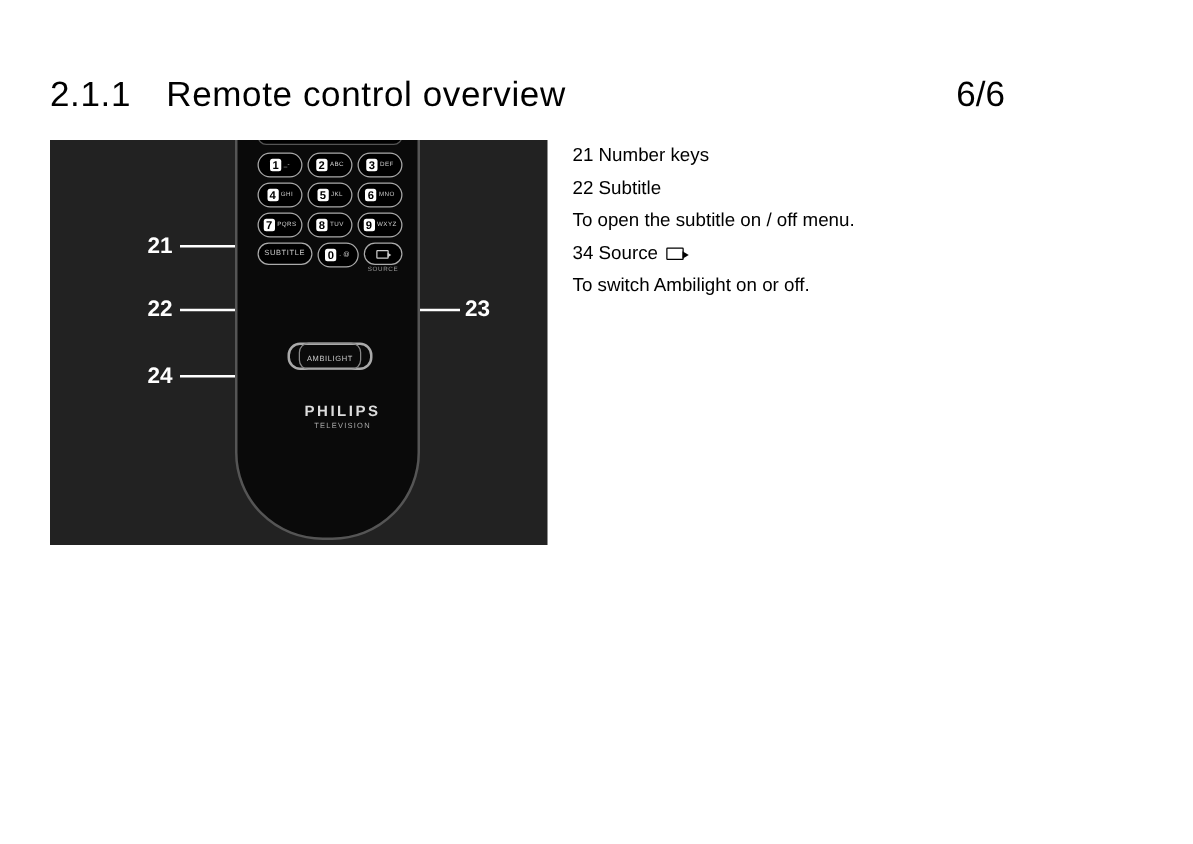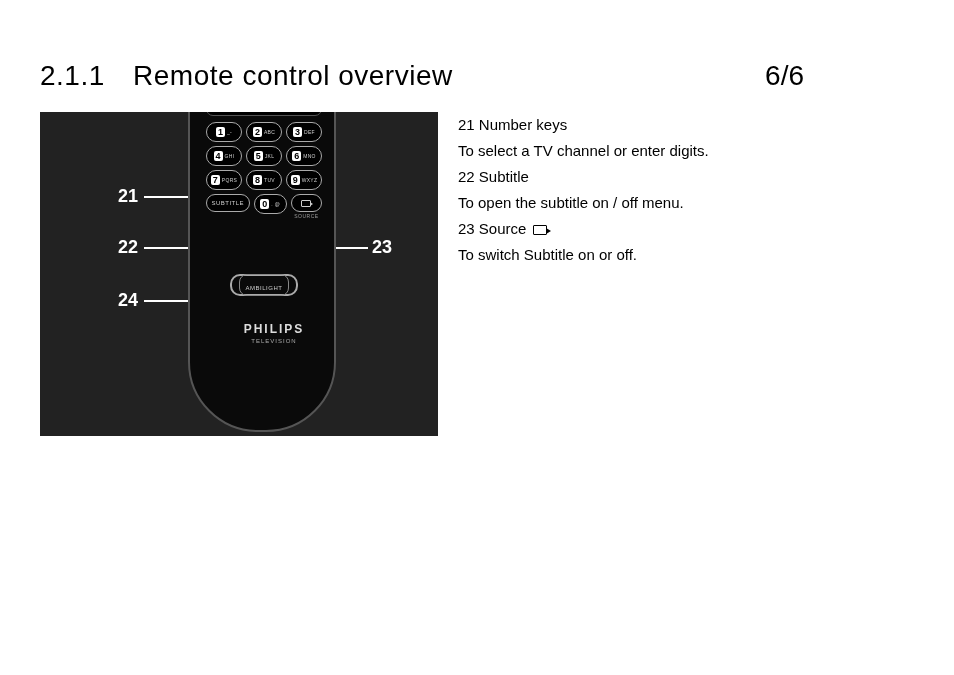--- a/index.html
+++ b/index.html
@@ -139,21 +139,20 @@
 
         <div class="brand">
           <div class="ph">PHILIPS</div>
           <div class="tv">TELEVISION</div>
         </div>
       </div>
     </div>
 
     <div class="desc">
       <p>21 Number keys</p>
-      <p>To select a TV channel or enter digits.</p>
       <p>22 Subtitle</p>
       <p>To open the subtitle on / off menu.</p>
-      <p><span>23 Source </span><span class="sicon2"></span></p>
-      <p>To switch Subtitle on or off.</p>
+      <p><span>34 Source </span><span class="sicon2"></span></p>
+      <p>To switch Ambilight on or off.</p>
     </div>
 
   </div>
 </div>
 
 </body></html>

